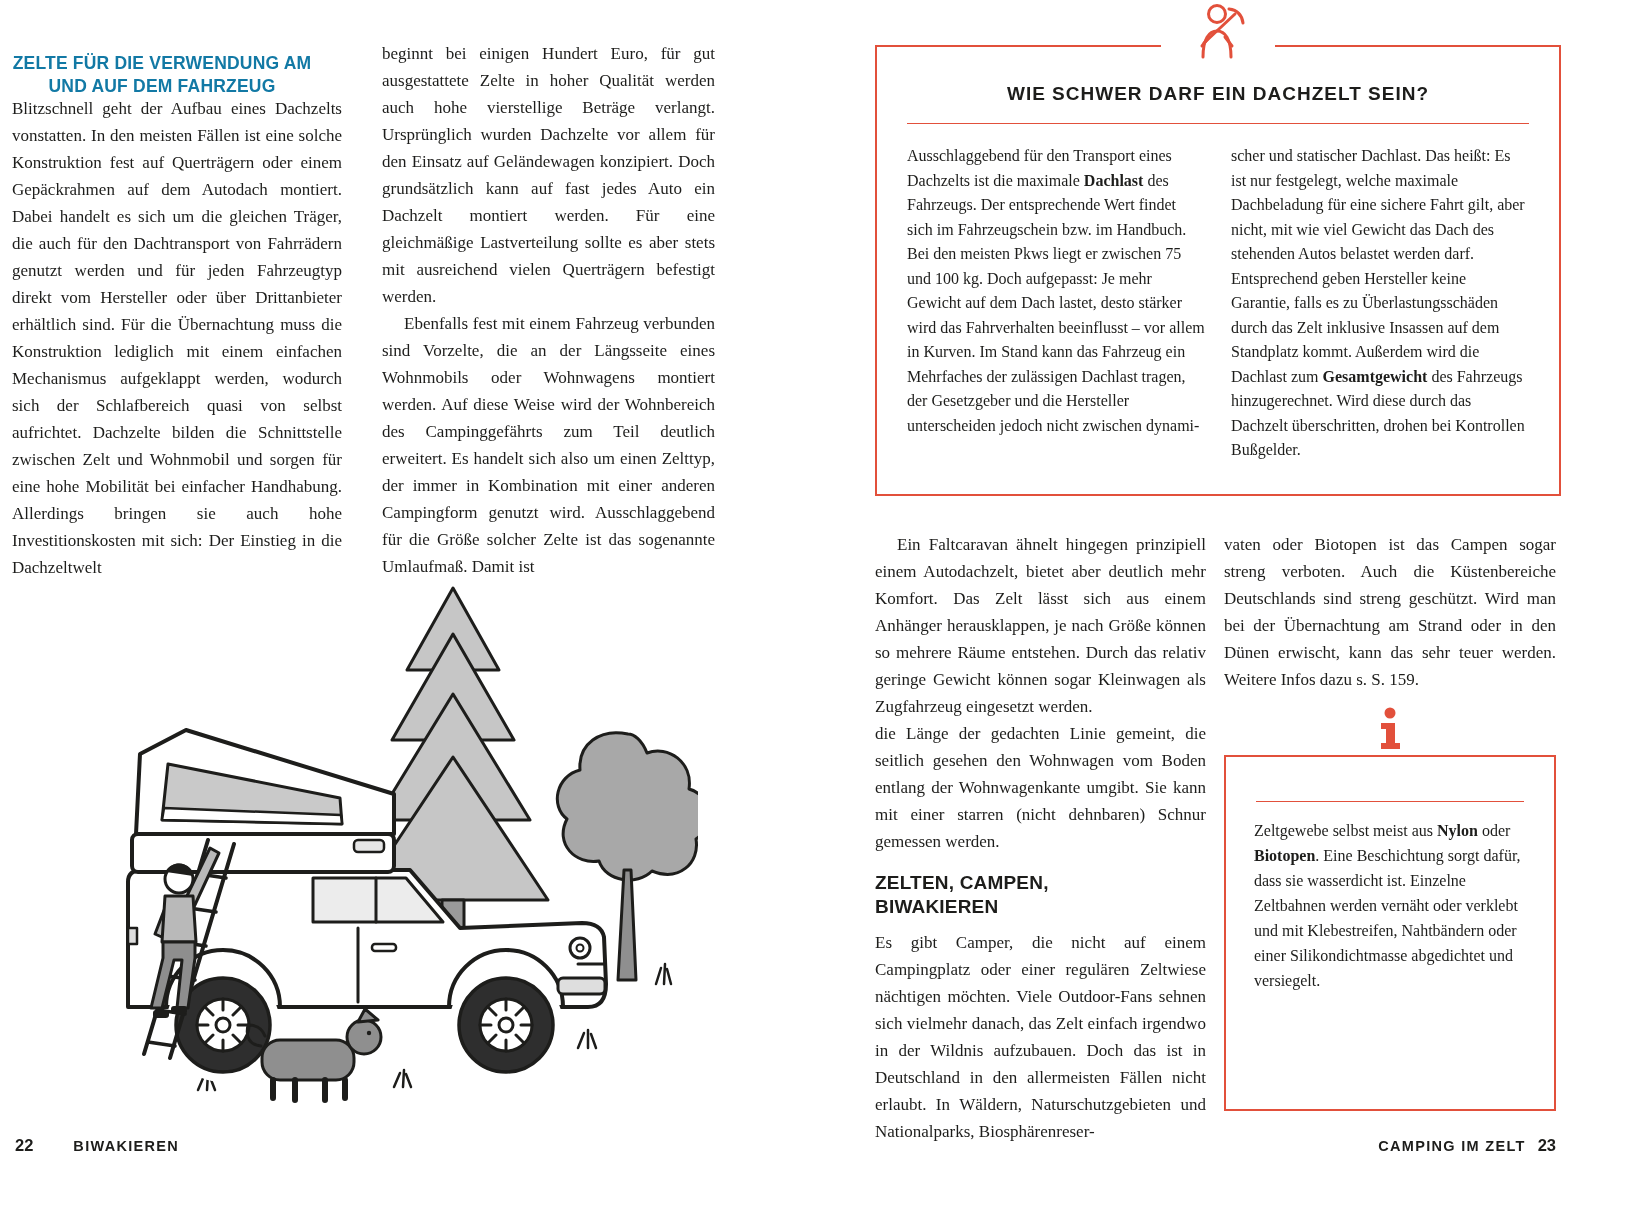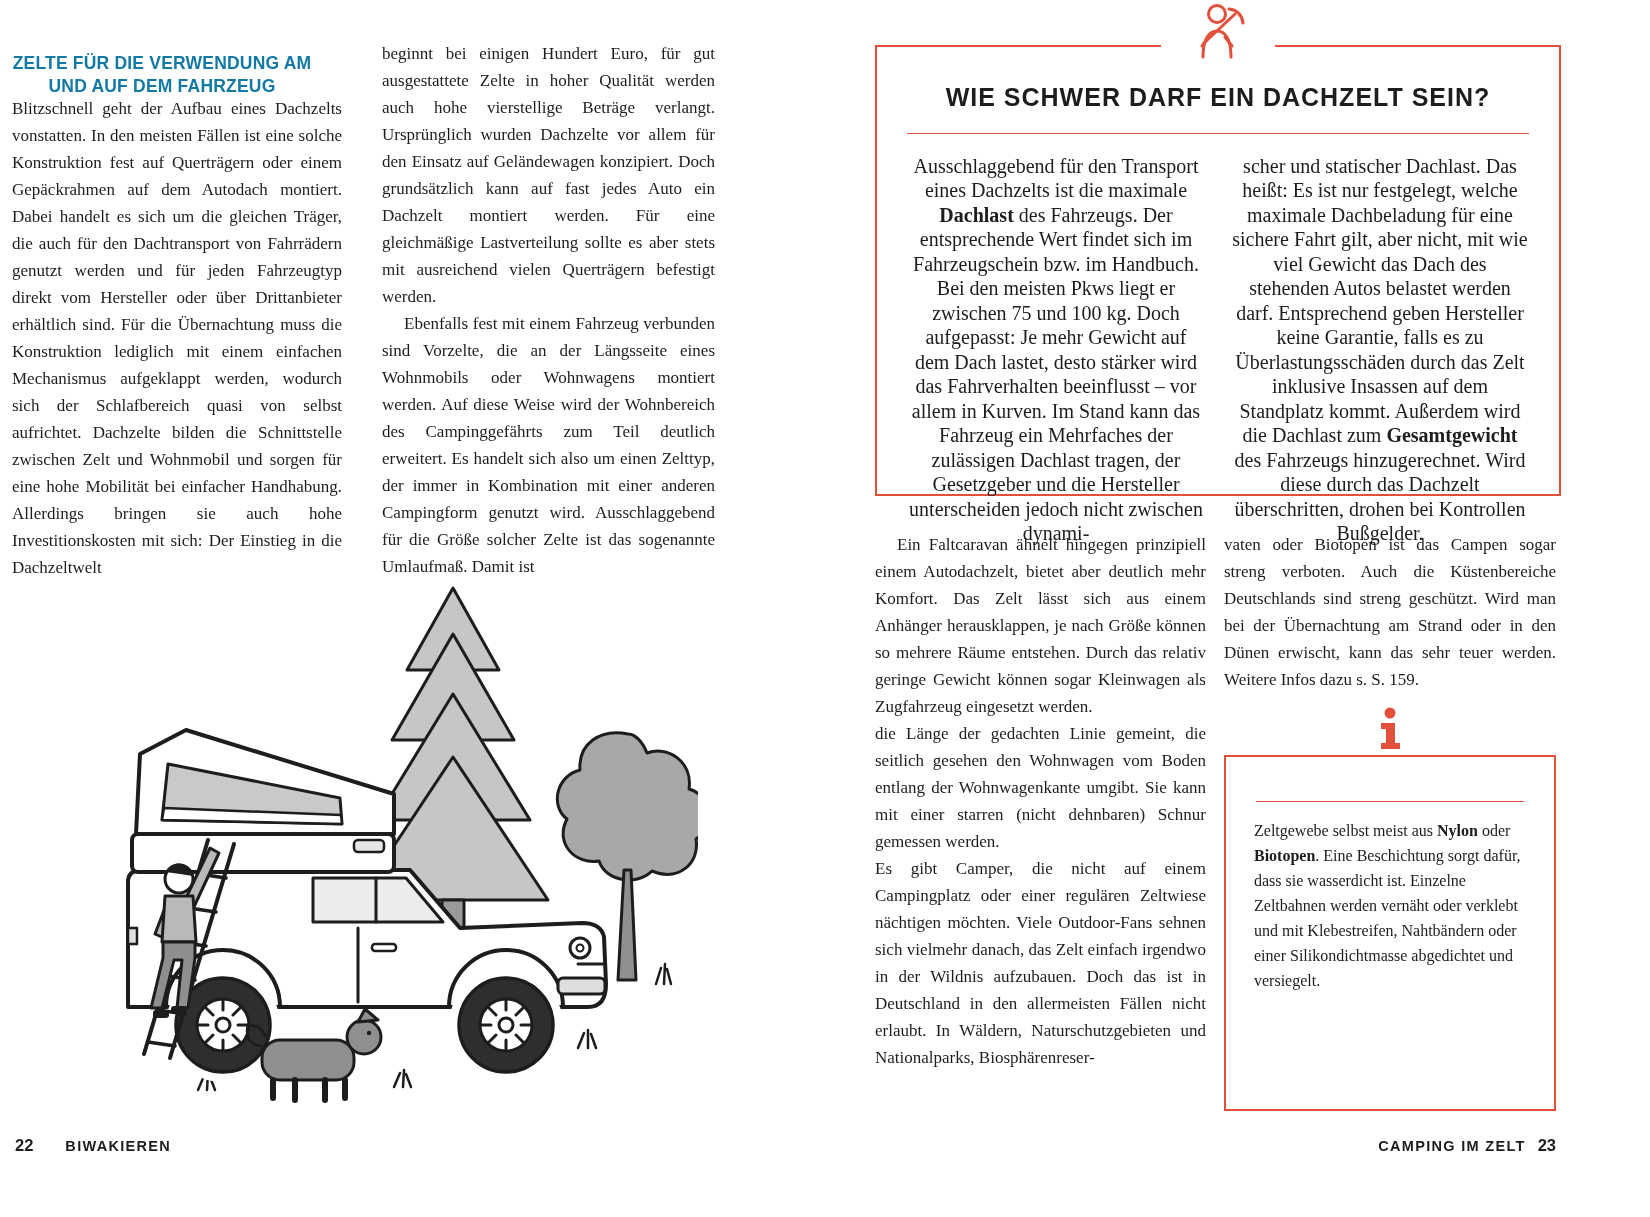--- a/index.html
+++ b/index.html
@@ -22,45 +22,45 @@
     font-family:"Liberation Sans",sans-serif;font-weight:700;
     font-size:19px;line-height:24px;letter-spacing:.2px;
     margin:16px 0 10px;max-width:230px;
   }
   
   .weight-box{left:875px;top:45px;width:682px;height:447px;border:2.5px solid #e2503b}
   .box-icon{position:absolute;top:-46px;left:50%;transform:translateX(-50%);
     background:#fff;padding:0 26px;line-height:0}
   .box-title{
     font-family:"Liberation Sans",sans-serif;font-weight:700;
-    font-size:25px;letter-spacing:1px;text-align:center;margin-top:36px;
+    font-size:19px;letter-spacing:1px;text-align:center;margin-top:36px;
   }
   .red-rule{border:none;border-top:1.5px solid #e2503b;margin:18px 30px 0}
   .box-cols{display:flex;gap:26px;padding:20px 30px 0}
-  .box-cols p{flex:1;font-size:20px;line-height:24.5px;text-align:center}
+  .box-cols p{flex:1;font-size:16px;line-height:24.5px;text-align:left}
   
   .r-col1{left:875px;top:531px;width:331px}
   .r-col2{left:1224px;top:531px;width:332px}
   
   .mat-box{position:relative;margin-top:62px;border:2.5px solid #e2503b;height:356px;padding:26px 28px 0;box-sizing:border-box}
   .mat-icon{position:absolute;top:-50px;left:50%;transform:translateX(-50%);line-height:0}
   .mat-title{
     font-family:"Liberation Sans",sans-serif;font-weight:700;
     font-size:18.5px;line-height:25px;letter-spacing:.6px;
     text-align:center;max-width:195px;margin:6px auto 0;
   }
   .mat-rule{border:none;border-top:1.5px solid #e2503b;margin:18px 2px 16px}
   .mat-text{font-size:16px;line-height:25px;text-align:left}
   
   .footer{
     position:absolute;top:1136px;display:flex;align-items:baseline;
     font-family:"Liberation Sans",sans-serif;font-weight:700;
     font-size:14.5px;letter-spacing:1.3px;color:#1d1d1b;
   }
-  .footer-left{left:15px;gap:32px}
+  .footer-left{left:15px;gap:40px}
   .footer-right{right:94px;gap:12px}
   .page-num{font-size:16.5px;letter-spacing:0}
   
   .illustration{left:58px;top:582px;width:640px;height:525px}
 </style>
 </head>
 <body>
 
 <article class="abs" style="left:0;top:0;width:770px;height:1217px">
 
@@ -193,20 +193,21 @@
     <hr class="red-rule">
     <div class="box-cols">
       <p><span>Ausschlaggebend für den Transport eines Dachzelts ist die maximale </span><b>Dachlast</b><span> des Fahrzeugs. Der entsprechende Wert findet sich im Fahrzeugschein bzw. im Handbuch. Bei den meisten Pkws liegt er zwischen 75 und 100 kg. Doch aufgepasst: Je mehr Gewicht auf dem Dach lastet, desto stärker wird das Fahrverhalten beeinflusst – vor allem in Kurven. Im Stand kann das Fahrzeug ein Mehrfaches der zulässigen Dachlast tragen, der Gesetzgeber und die Hersteller unterscheiden jedoch nicht zwischen dynami-</span></p>
       <p><span>scher und statischer Dachlast. Das heißt: Es ist nur festgelegt, welche maximale Dachbeladung für eine sichere Fahrt gilt, aber nicht, mit wie viel Gewicht das Dach des stehenden Autos belastet werden darf. Entsprechend geben Hersteller keine Garantie, falls es zu Überlastungsschäden durch das Zelt inklusive Insassen auf dem Standplatz kommt. Außerdem wird die Dachlast zum </span><b>Gesamtgewicht</b><span> des Fahrzeugs hinzugerechnet. Wird diese durch das Dachzelt überschritten, drohen bei Kontrollen Bußgelder.</span></p>
     </div>
   </section>
 
   <div class="abs body-col r-col1">
     <p class="justify indent">Ein Faltcaravan ähnelt hingegen prinzipiell einem Autodachzelt, bietet aber deutlich mehr Komfort. Das Zelt lässt sich aus einem Anhänger herausklappen, je nach Größe können so mehrere Räume entstehen. Durch das relativ geringe Gewicht können sogar Kleinwagen als Zugfahrzeug eingesetzt werden.</p>
     <p class="justify">die Länge der gedachten Linie gemeint, die seitlich gesehen den Wohnwagen vom Boden entlang der Wohnwagenkante umgibt. Sie kann mit einer starren (nicht dehnbaren) Schnur gemessen werden.</p>
+    <h3 class="sub-head">ZELTEN, CAMPEN, BIWAKIEREN</h3>
     <p class="justify">Es gibt Camper, die nicht auf einem Campingplatz oder einer regulären Zeltwiese nächtigen möchten. Viele Outdoor-Fans sehnen sich vielmehr danach, das Zelt einfach irgendwo in der Wildnis aufzubauen. Doch das ist in Deutschland in den allermeisten Fällen nicht erlaubt. In Wäldern, Naturschutzgebieten und Nationalparks, Biosphärenreser-</p>
   </div>
 
   <div class="abs body-col r-col2">
     <p class="justify">vaten oder Biotopen ist das Campen sogar streng verboten. Auch die Küstenbereiche Deutschlands sind streng geschützt. Wird man bei der Übernachtung am Strand oder in den Dünen erwischt, kann das sehr teuer werden. Weitere Infos dazu s. S. 159.</p>
 
     <section class="mat-box">
       <div class="mat-icon">
         <svg viewBox="0 0 30 46" width="30" height="46" xmlns="http://www.w3.org/2000/svg">
           <circle cx="15" cy="6" r="5.5" fill="#e2503b"></circle>

